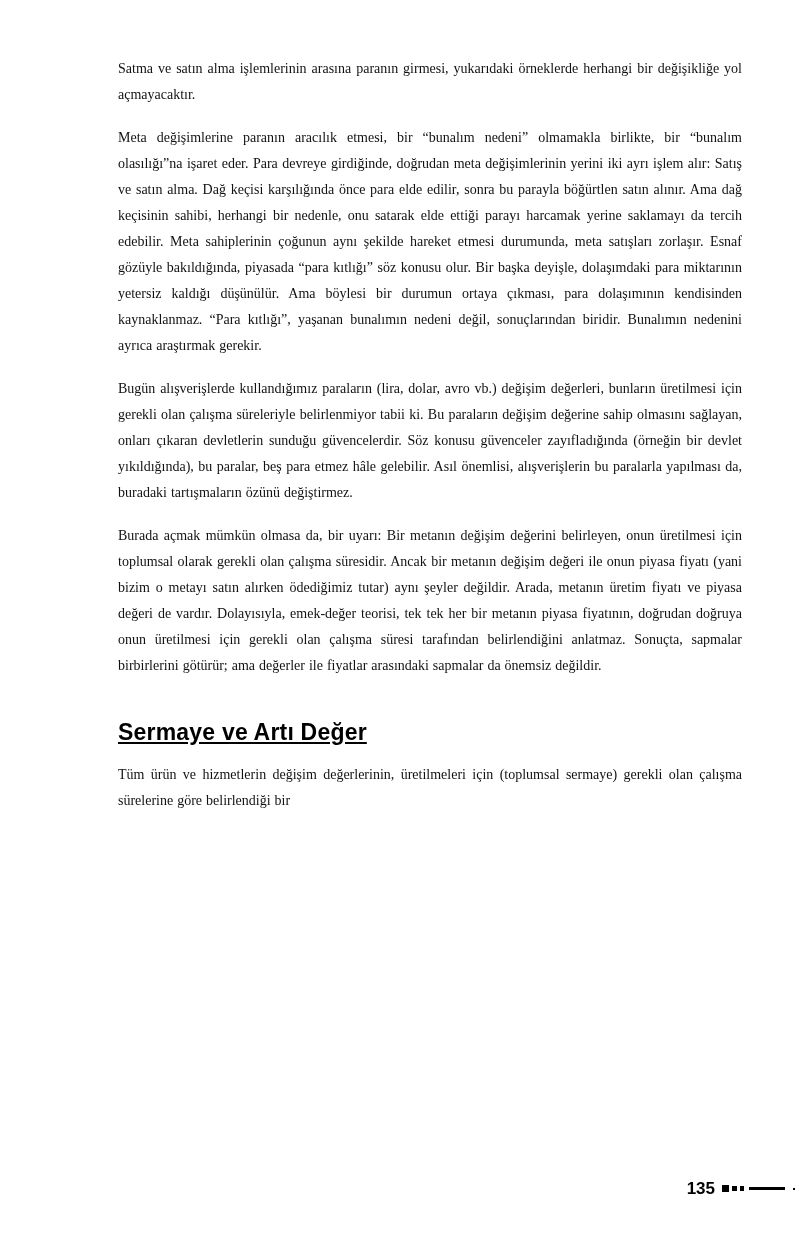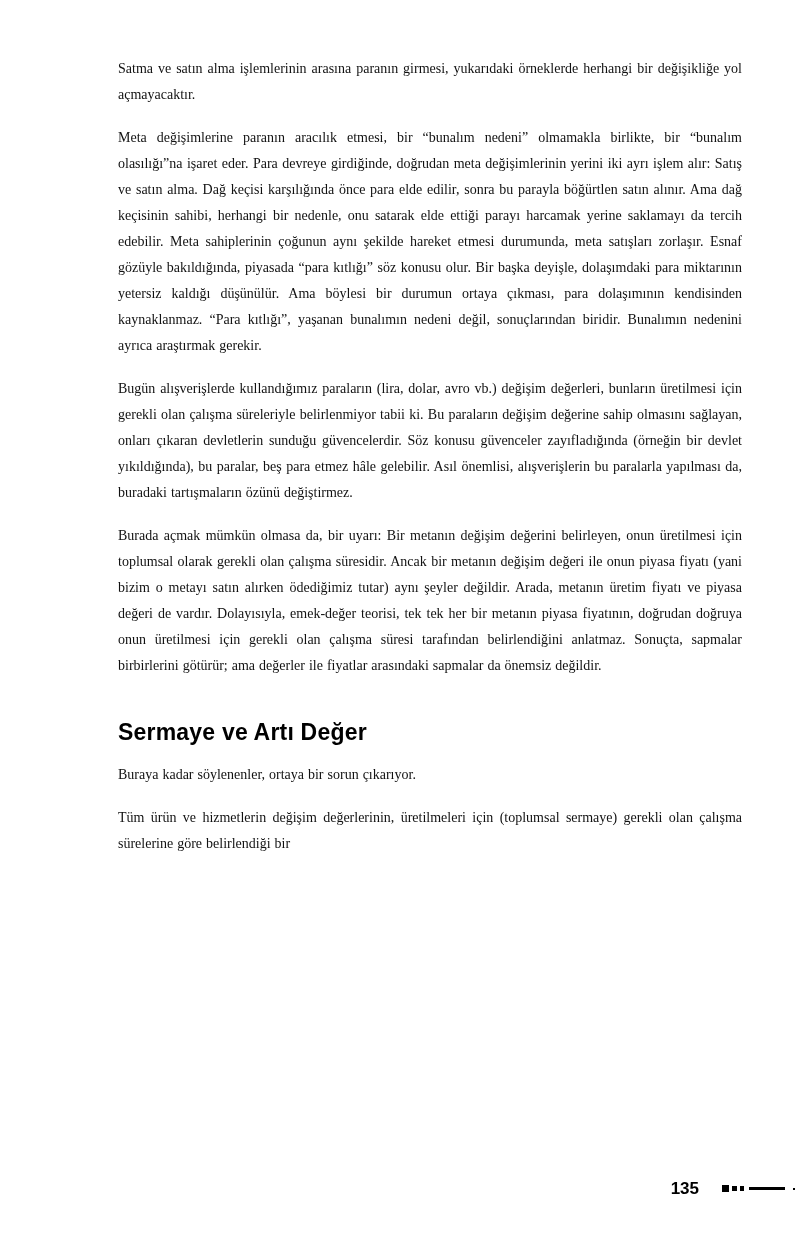--- a/index.html
+++ b/index.html
@@ -29,28 +29,28 @@
     word-spacing: 0.5px;
   }
   .section-heading {
     font-family: "Liberation Sans", sans-serif;
     font-weight: bold;
     font-size: 23px;
     line-height: 26px;
     color: #000000;
     margin: 40px 0 17px 0;
     letter-spacing: 0.2px;
+    text-decoration: underline;
   }
   .footer {
     position: absolute;
     right: 3px;
     bottom: 44px;
     display: flex;
     align-items: center;
-    gap: 16px;
   }
   .page-number {
     font-family: "Liberation Sans", sans-serif;
     font-weight: bold;
     font-size: 17px;
     color: #000000;
     margin-right: 7px;
     line-height: 1;
   }
   .ornament {
@@ -86,21 +86,20 @@
 <body>
 
 <div class="page">
   <p class="body-par">Satma ve satın alma işlemlerinin arasına paranın girmesi, yukarıdaki örneklerde herhangi bir değişikliğe yol açmayacaktır.</p>
   <p class="body-par">Meta değişimlerine paranın aracılık etmesi, bir “bunalım nedeni” olmamakla birlikte, bir “bunalım olasılığı”na işaret eder. Para devreye girdiğinde, doğrudan meta değişimlerinin yerini iki ayrı işlem alır: Satış ve satın alma. Dağ keçisi karşılığında önce para elde edilir, sonra bu parayla böğürtlen satın alınır. Ama dağ keçisinin sahibi, herhangi bir nedenle, onu satarak elde ettiği parayı harcamak yerine saklamayı da tercih edebilir. Meta sahiplerinin çoğunun aynı şekilde hareket etmesi durumunda, meta satışları zorlaşır. Esnaf gözüyle bakıldığında, piyasada “para kıtlığı” söz konusu olur. Bir başka deyişle, dolaşımdaki para miktarının yetersiz kaldığı düşünülür. Ama böylesi bir durumun ortaya çıkması, para dolaşımının kendisinden kaynaklanmaz. “Para kıtlığı”, yaşanan bunalımın nedeni değil, sonuçlarından biridir. Bunalımın nedenini ayrıca araştırmak gerekir.</p>
   <p class="body-par">Bugün alışverişlerde kullandığımız paraların (lira, dolar, avro vb.) değişim değerleri, bunların üretilmesi için gerekli olan çalışma süreleriyle belirlenmiyor tabii ki. Bu paraların değişim değerine sahip olmasını sağlayan, onları çıkaran devletlerin sunduğu güvencelerdir. Söz konusu güvenceler zayıfladığında (örneğin bir devlet yıkıldığında), bu paralar, beş para etmez hâle gelebilir. Asıl önemlisi, alışverişlerin bu paralarla yapılması da, buradaki tartışmaların özünü değiştirmez.</p>
   <p class="body-par">Burada açmak mümkün olmasa da, bir uyarı: Bir metanın değişim değerini belirleyen, onun üretilmesi için toplumsal olarak gerekli olan çalışma süresidir. Ancak bir metanın değişim değeri ile onun piyasa fiyatı (yani bizim o metayı satın alırken ödediğimiz tutar) aynı şeyler değildir. Arada, metanın üretim fiyatı ve piyasa değeri de vardır. Dolayısıyla, emek-değer teorisi, tek tek her bir metanın piyasa fiyatının, doğrudan doğruya onun üretilmesi için gerekli olan çalışma süresi tarafından belirlendiğini anlatmaz. Sonuçta, sapmalar birbirlerini götürür; ama değerler ile fiyatlar arasındaki sapmalar da önemsiz değildir.</p>
 
   <h2 class="section-heading">Sermaye ve Artı Değer</h2>
 
-  <p class="body-par">Buraya kadar söylenenler, ortaya bir sorun çıkarıyor.</p>
   <p class="body-par">Tüm ürün ve hizmetlerin değişim değerlerinin, üretilmeleri için (toplumsal sermaye) gerekli olan çalışma sürelerine göre belirlendiği bir</p>
 </div>
 
 <div class="footer">
   <span class="page-number">135</span>
   <span class="ornament">
     <span class="sq-large"></span>
     <span class="sq-small"></span>
     <span class="sq-small"></span>
     <span class="rule"></span>

